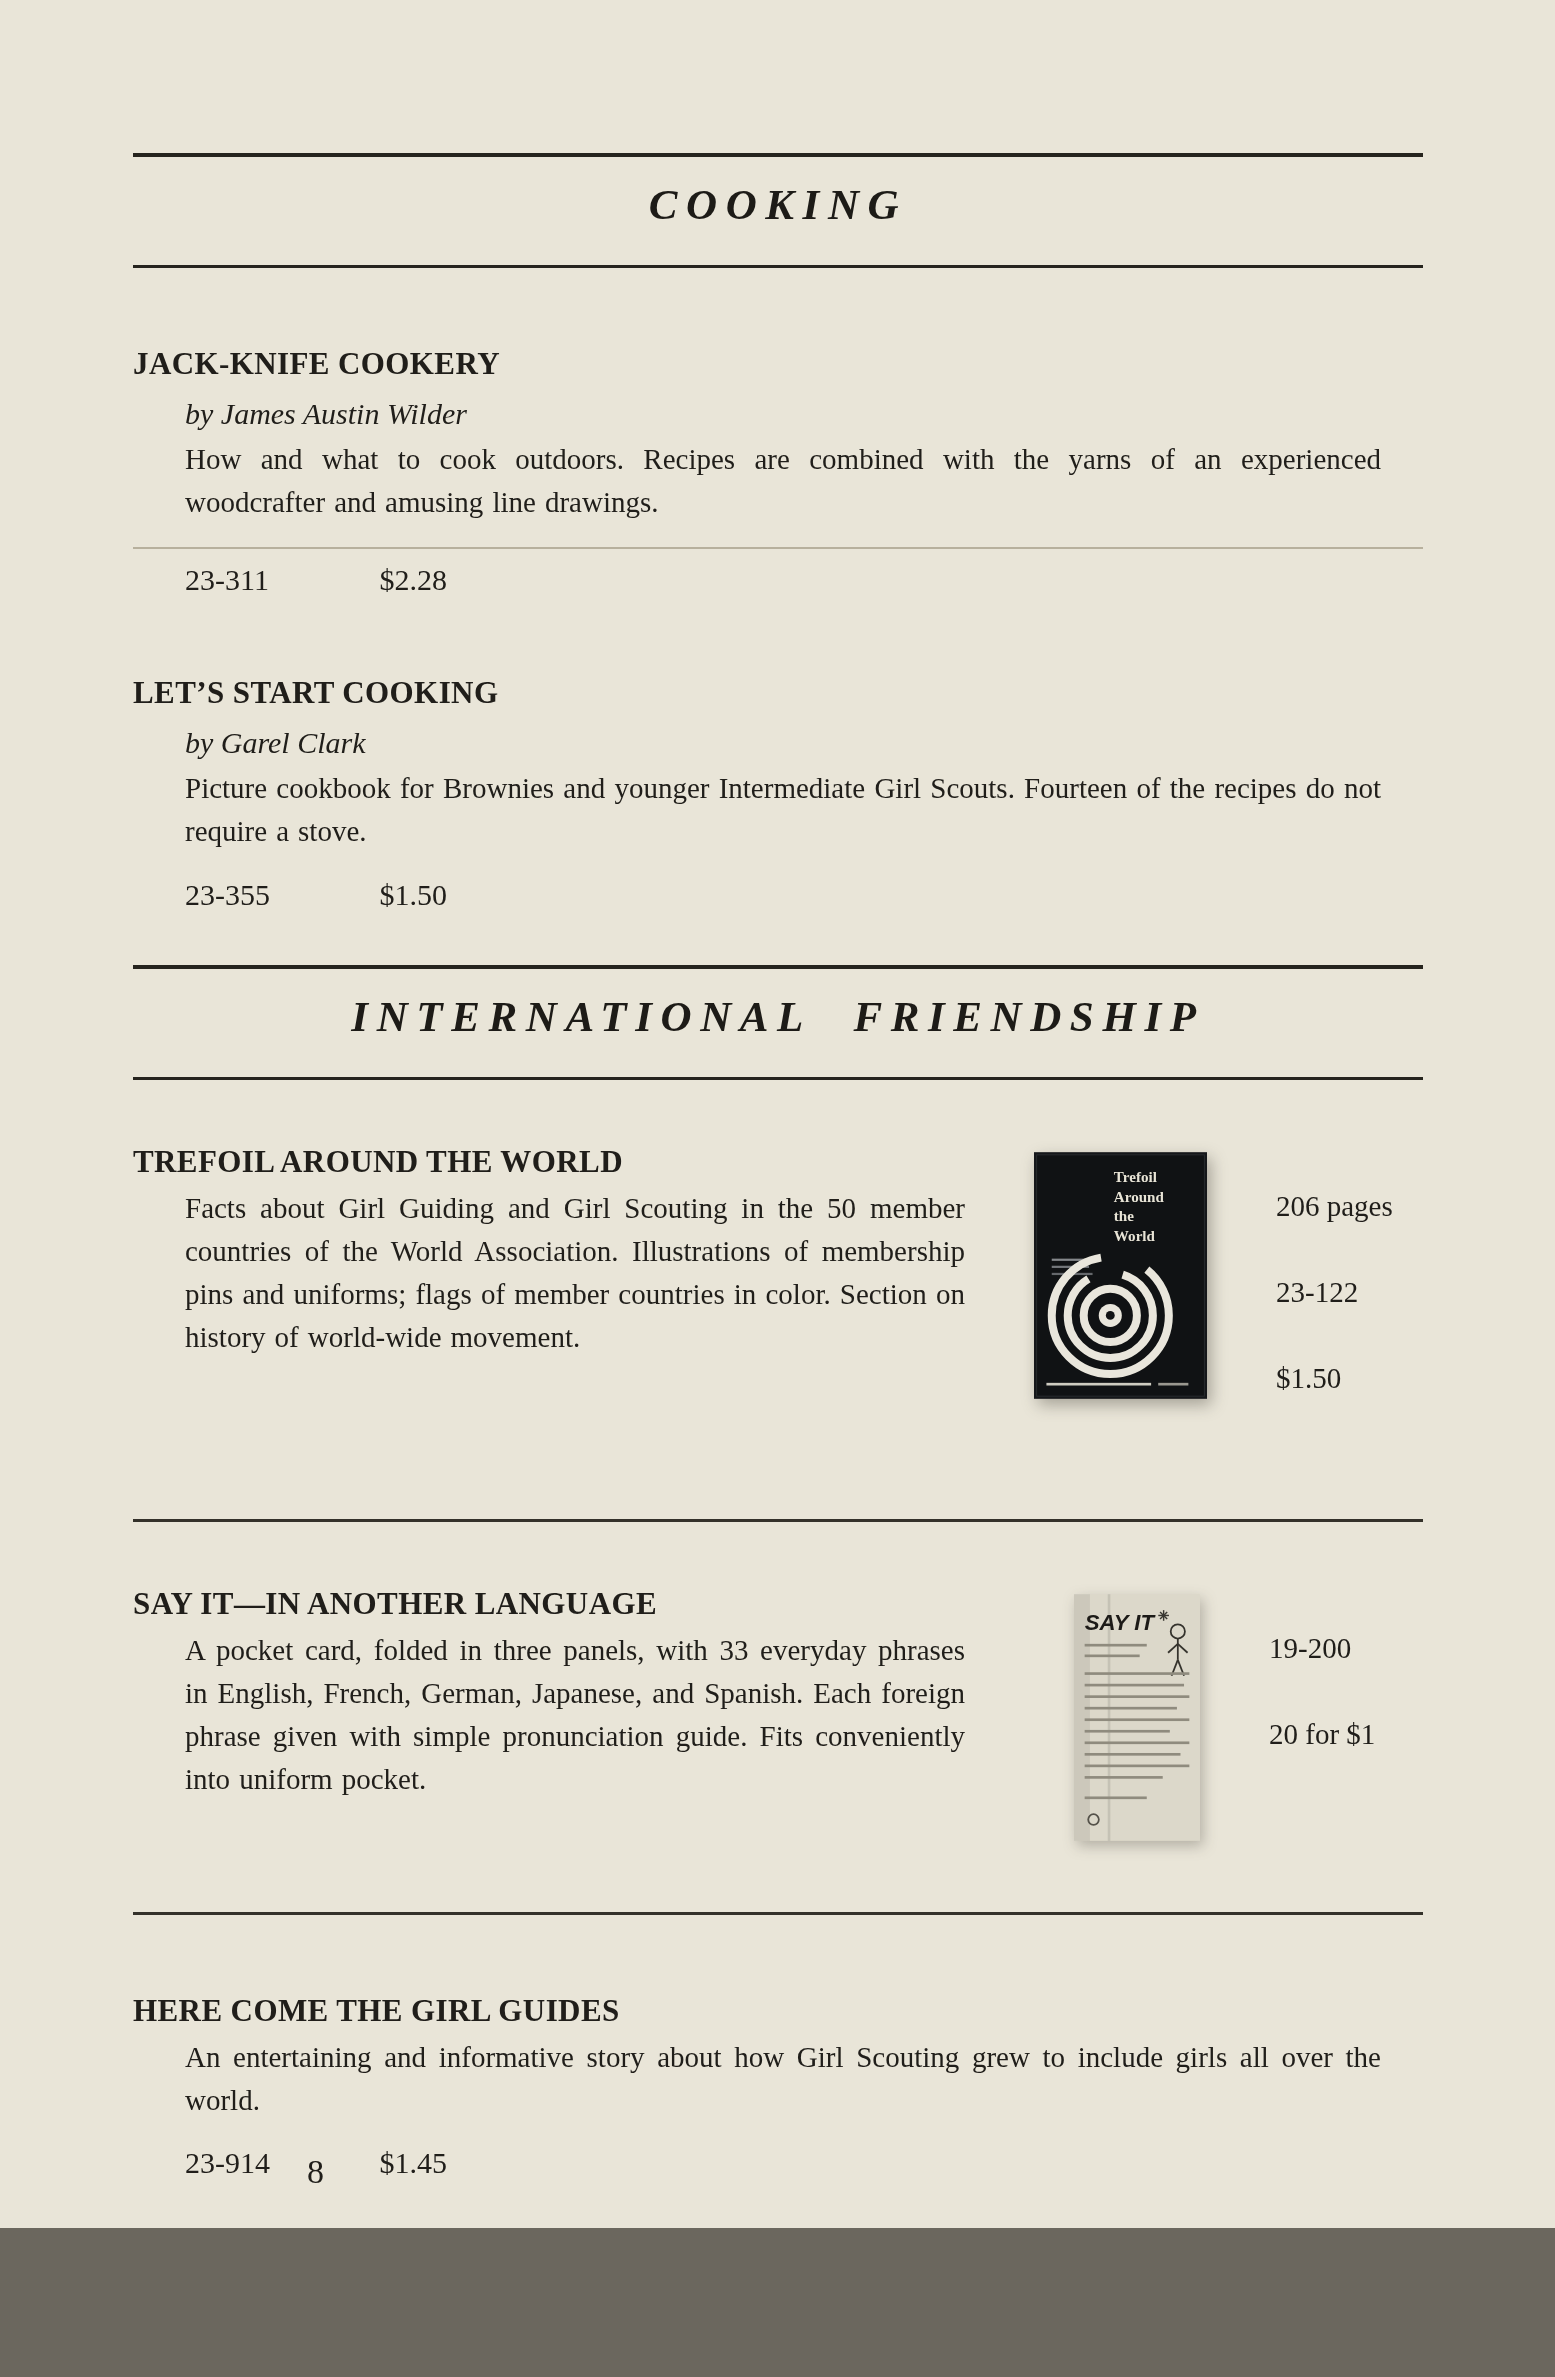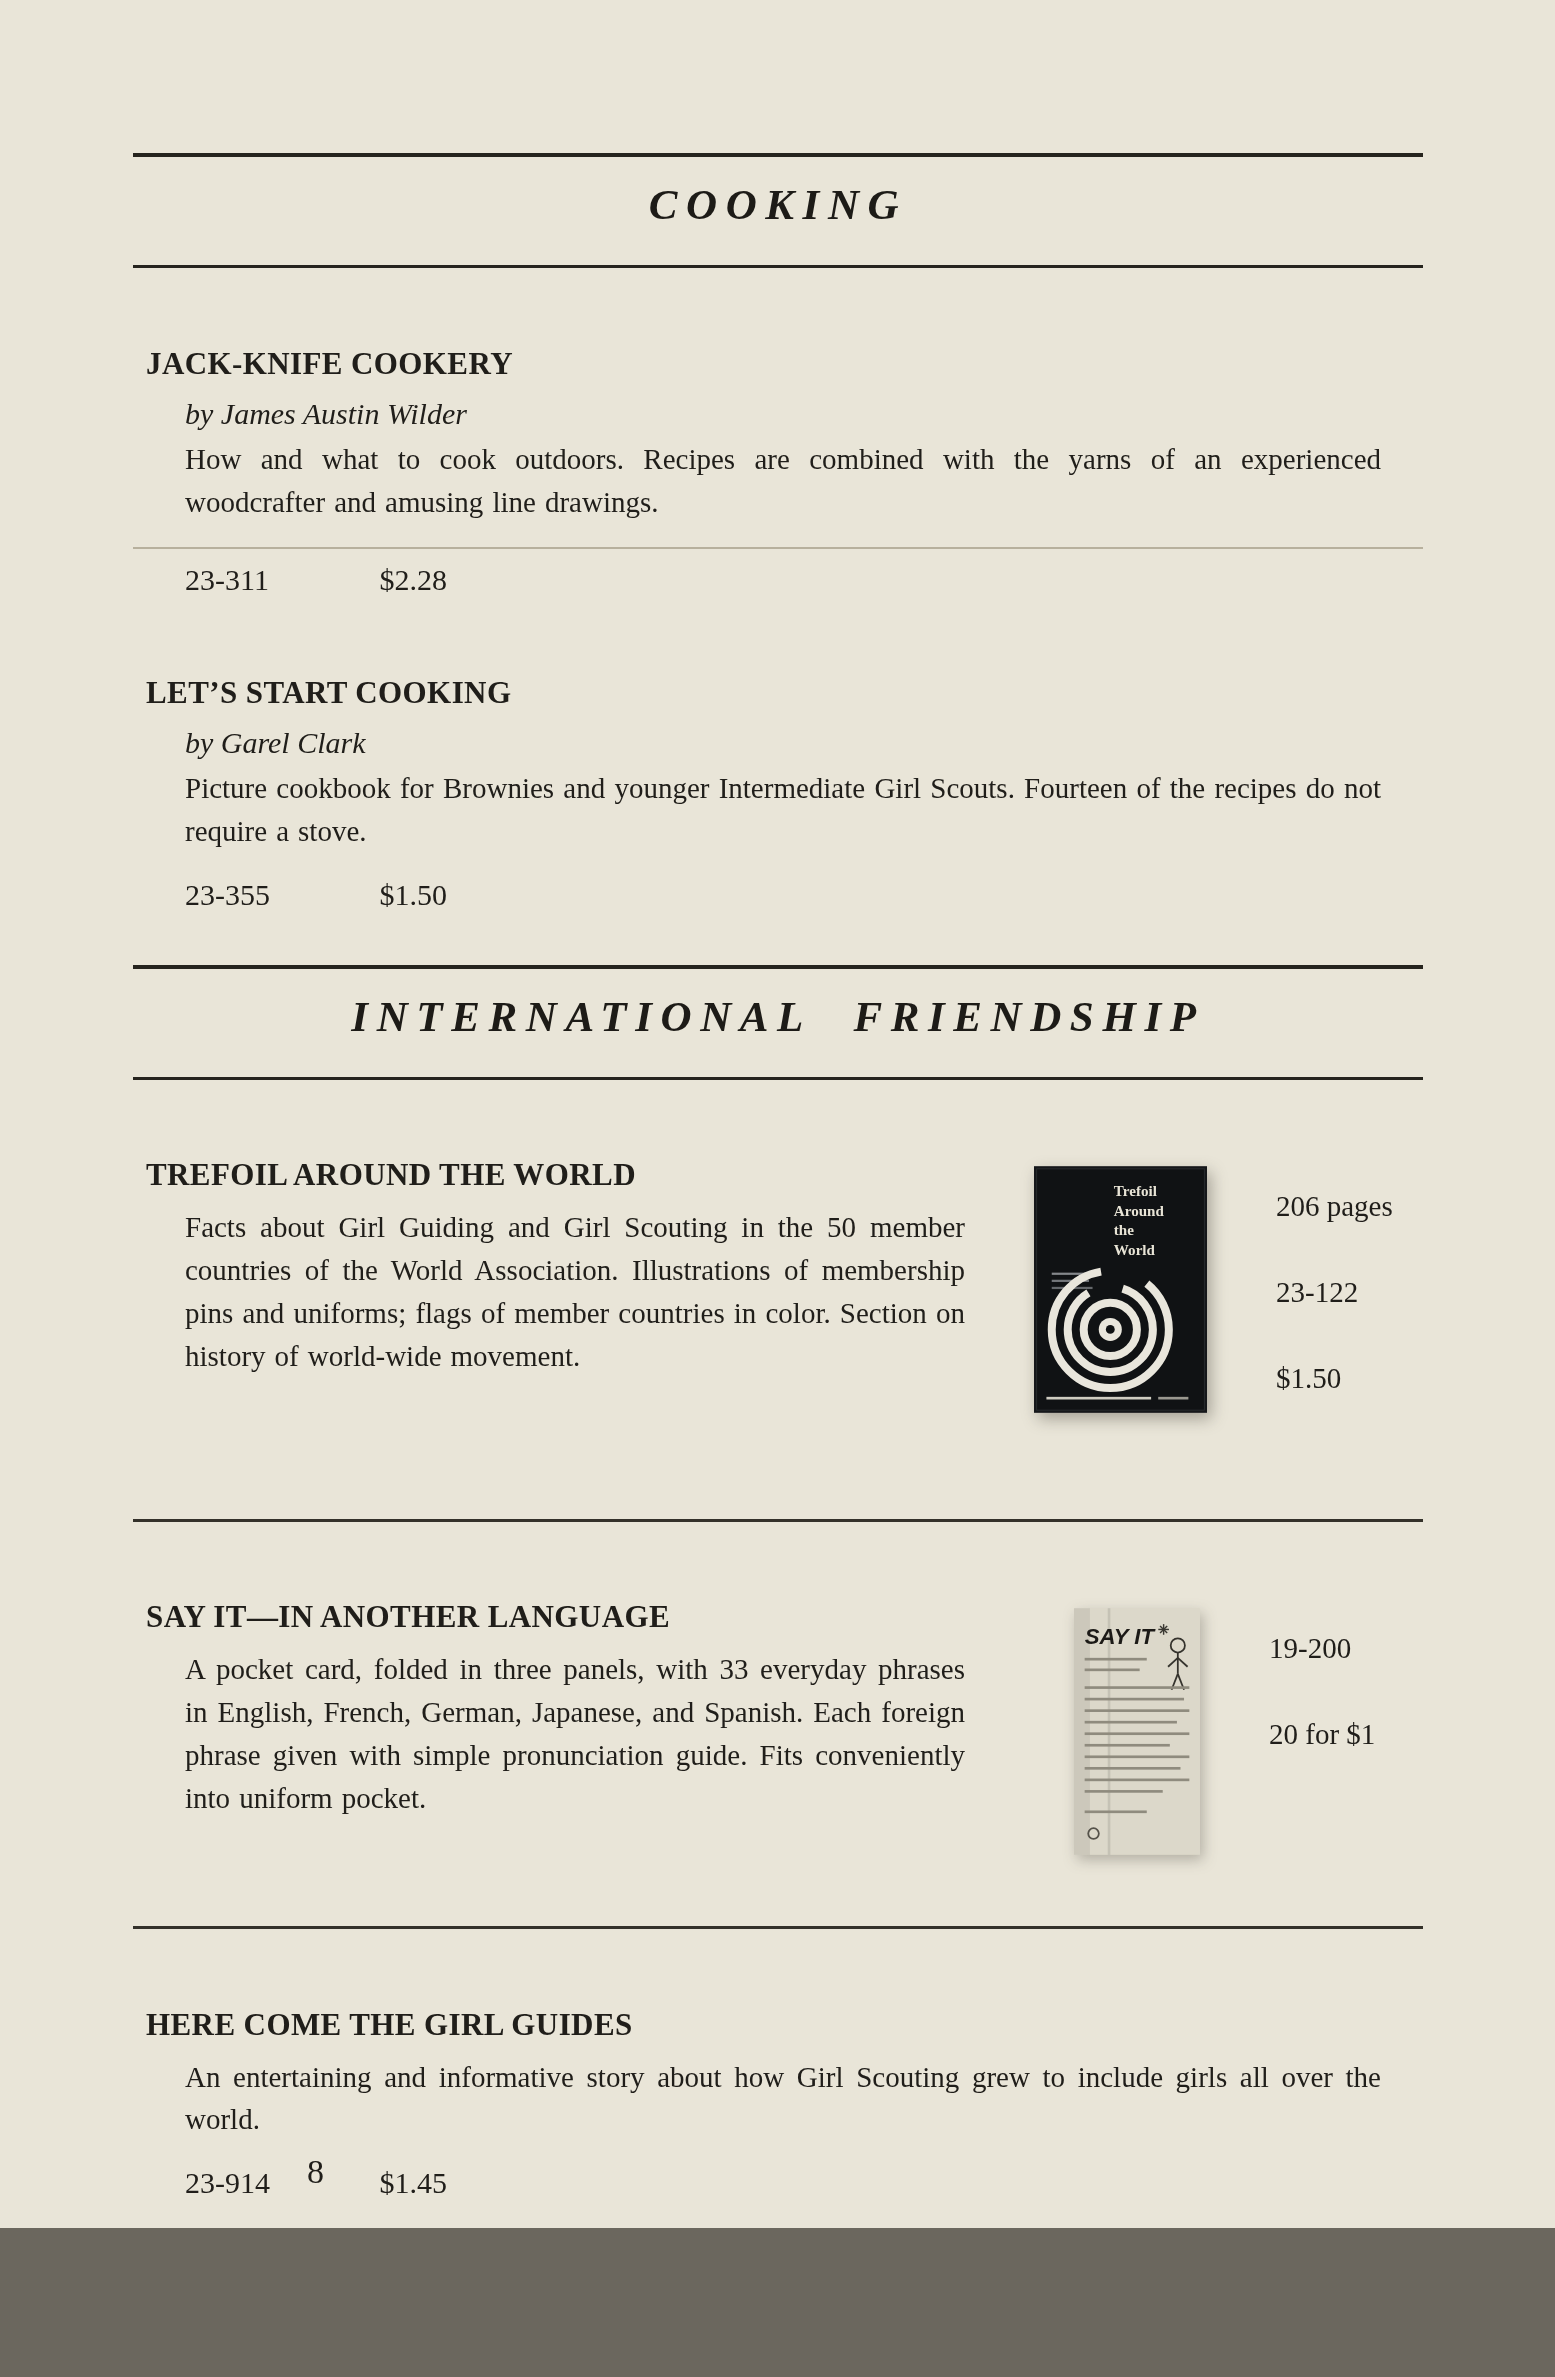--- a/index.html
+++ b/index.html
@@ -30,21 +30,21 @@
     font-style: italic;
     font-weight: bold;
     font-size: 43px;
     letter-spacing: 0.2em;
     word-spacing: 0.55em;
     color: #1d1b17;
   }
 
   .listing { margin-top: 78px; }
   .book-title {
-    margin: 13px;
+    margin: 0;
     font-size: 31px;
     font-weight: bold;
     letter-spacing: 0.4px;
   }
   .author {
     margin: 15px 0 0 52px;
     font-style: italic;
     font-size: 30px;
   }
   .desc {
@@ -61,21 +61,21 @@
   }
   .price-row .code { display: inline-block; min-width: 187px; }
   .pre-price-rule { margin-top: 23px; }
   .pre-price-rule + .price-row { margin-top: 14.2px; }
 
   .intl-gap { margin-top: 53px; }
 
   .listing-flex { display: flex; align-items: flex-start; margin-top: 64px; }
   .lf-text { width: 832px; flex: 0 0 auto; }
   .lf-text .desc { max-width: 780px; }
-  .lf-media { flex: 0 0 auto; margin-left: 69px; margin-top: 22px; }
+  .lf-media { flex: 0 0 auto; margin-left: 69px; margin-top: 8px; }
   .lf-media.card { margin-left: 109px; }
   .lf-info {
     flex: 0 0 auto;
     margin-left: 69px;
     margin-top: 46px;
     font-size: 29px;
   }
   .lf-info .info-item { margin-bottom: 53px; white-space: nowrap; }
 
   .cover-svg { display: block; filter: drop-shadow(4.4px 6.2px 8px rgba(40,36,28,0.35)); }

